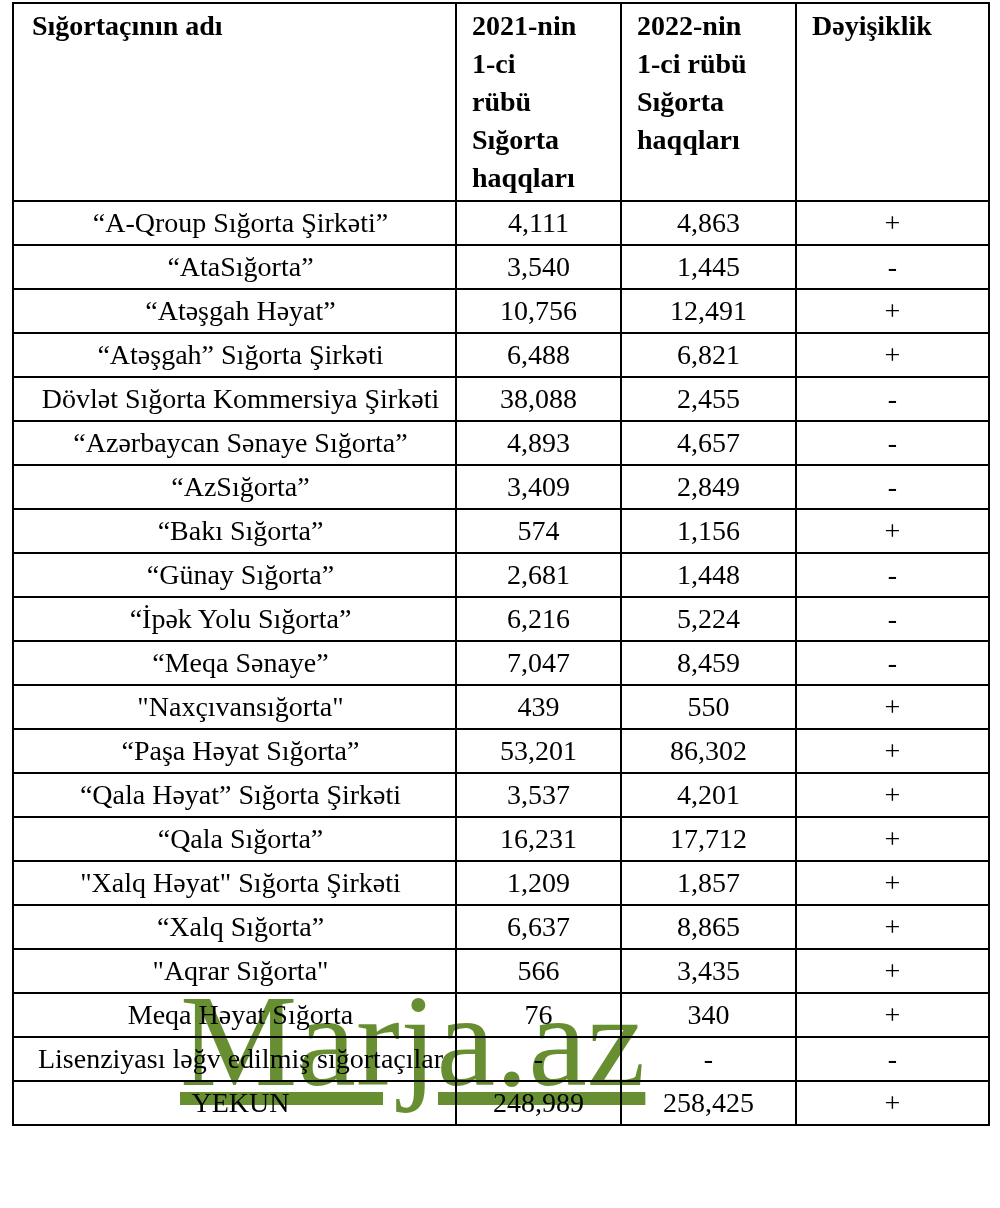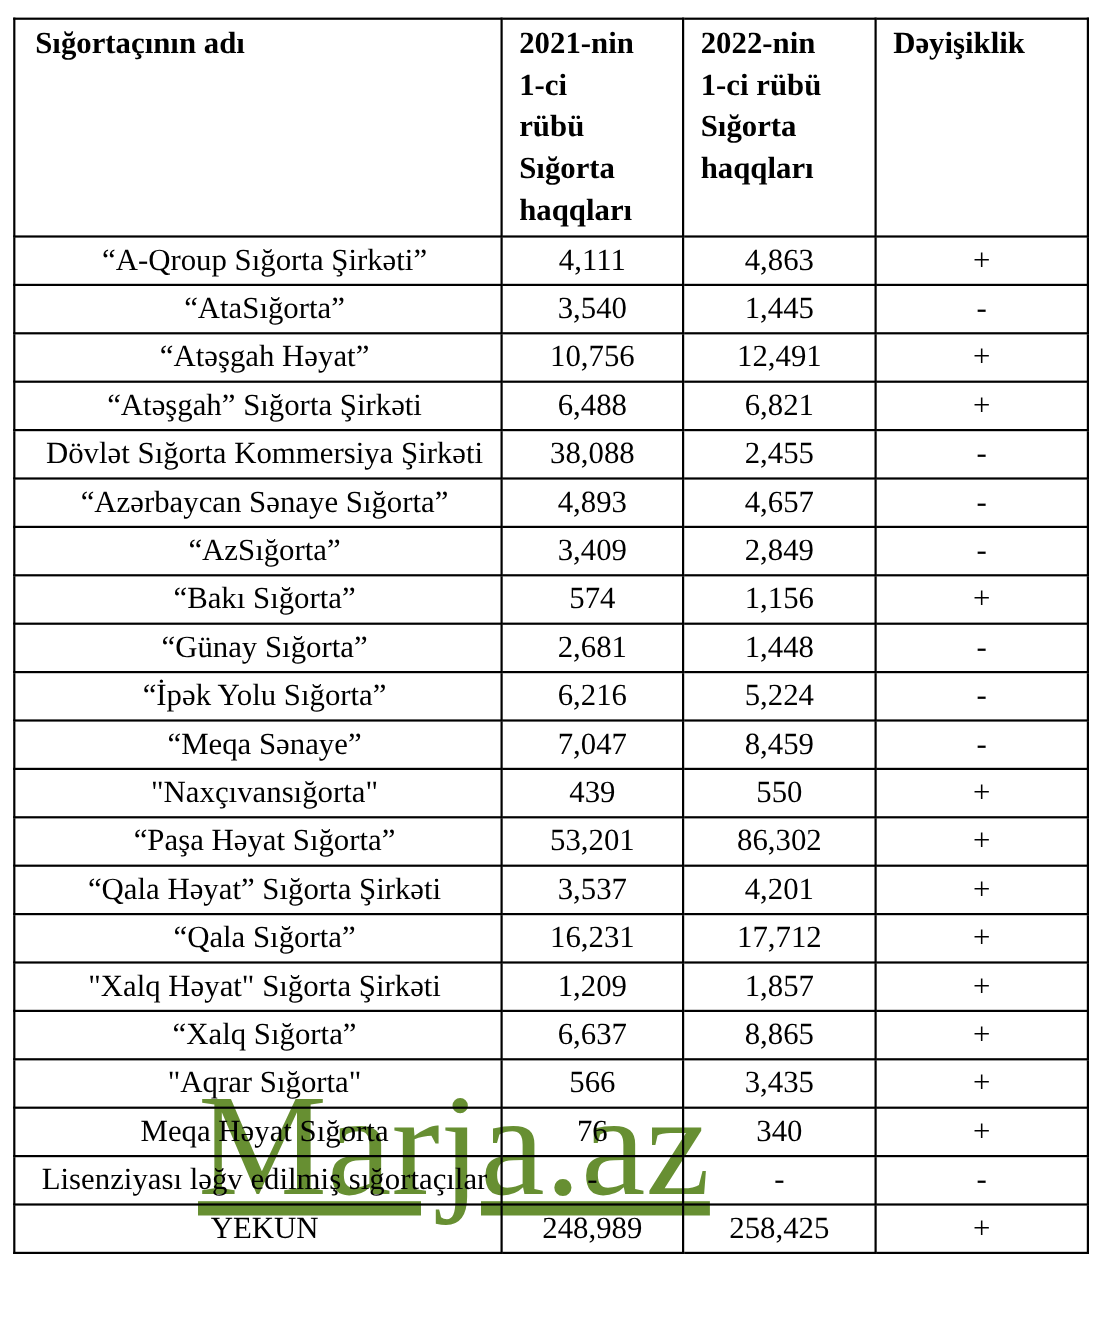--- a/index.html
+++ b/index.html
@@ -22,21 +22,21 @@
     z-index: 0;
     white-space: nowrap;
     pointer-events: none;
     user-select: none;
     text-decoration: underline;
   }
   table.premiums {
     position: relative;
     z-index: 1;
     border-collapse: collapse;
-    margin: 16px 0 0 12px;
+    margin: 2px 0 0 12px;
     width: 976px;
     table-layout: fixed;
     background: transparent;
   }
   col.c-name   { width: 443px; }
   col.c-2021   { width: 165px; }
   col.c-2022   { width: 175px; }
   col.c-change { width: 193px; }
   th, td {
     border: 2px solid #000;

